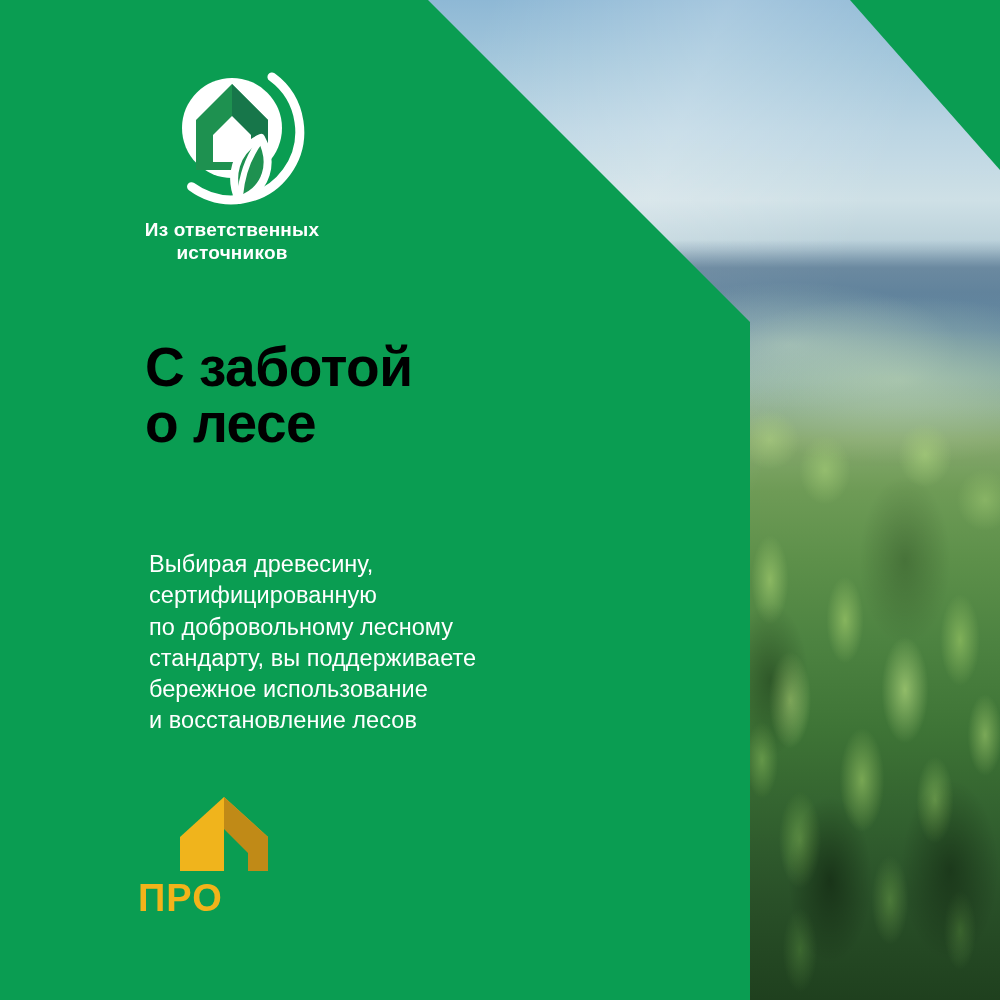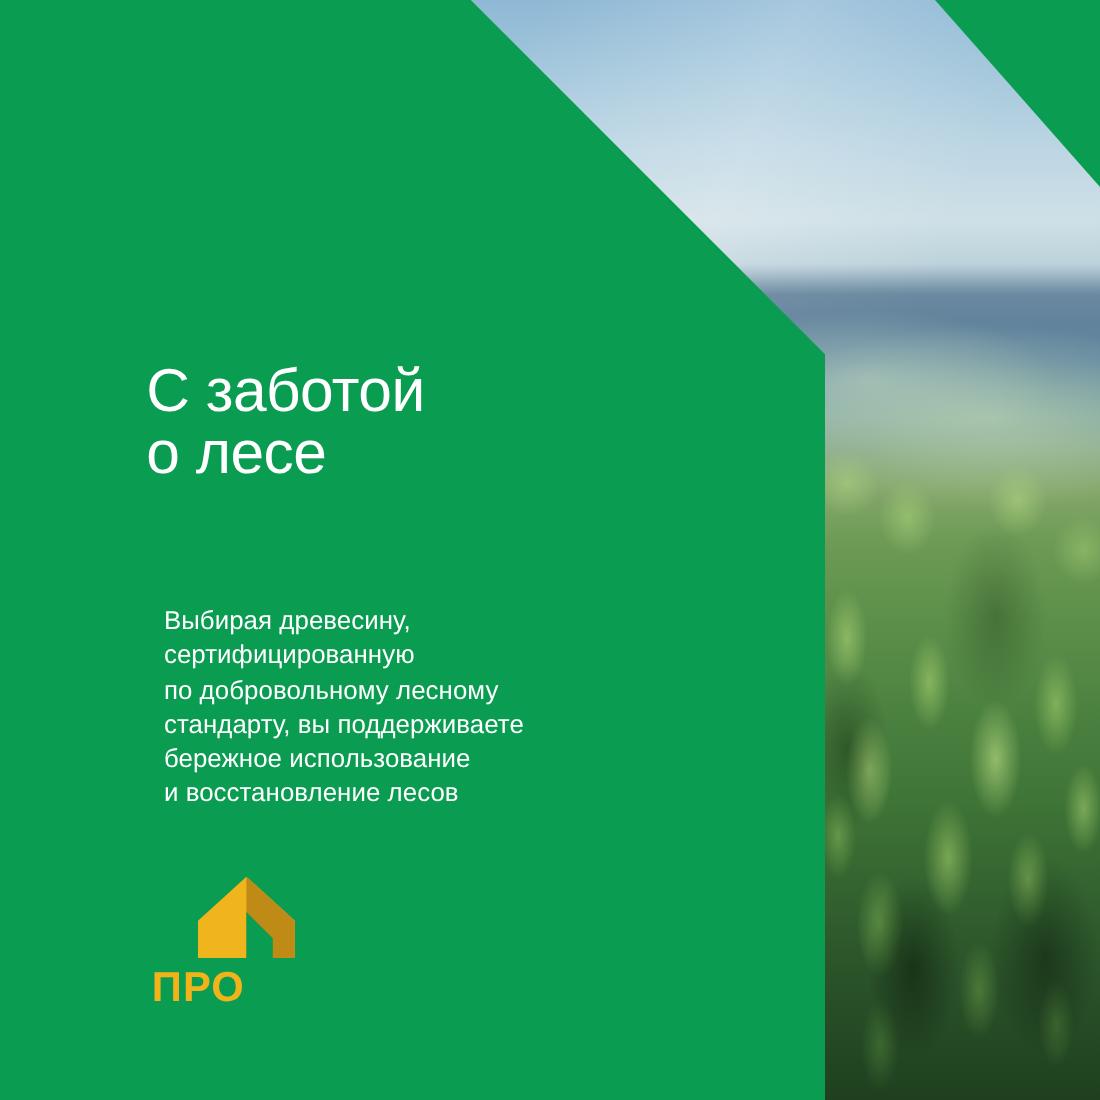--- a/index.html
+++ b/index.html
@@ -144,24 +144,24 @@
     line-height: 1.22;
     letter-spacing: .2px;
     white-space: pre-line;
   }
 
   
   .headline {
     position: absolute;
     left: 133px;
     top: 327px;
-    margin: 0;
-    color: #ffffff;
+    margin: 12px;
+    color: #000000;
     font-size: 55px;
-    font-weight: normal;
+    font-weight: bold;
     line-height: 1.02;
     letter-spacing: -0.5px;
     white-space: pre-line;
   }
 
   
   .body-copy {
     position: absolute;
     left: 133px;
     top: 533px;
@@ -217,20 +217,43 @@
 <div class="poster">
 
   <div class="photo-layer">
     <div class="photo"></div>
     <div class="photo-shadow"></div>
   </div>
   <div class="corner-notch"></div>
 
   <div class="content">
 
+    <div class="cert-block">
+      <svg class="cert-mark" viewBox="0 0 148 148" aria-hidden="true">
+
+        <path d="M74 6
+                 A68 68 0 1 1 73.4 142" fill="none" stroke="#ffffff" stroke-width="9" stroke-linecap="round" transform="rotate(36 74 74)"></path>
+
+        <circle cx="74" cy="70" r="50" fill="#ffffff"></circle>
+
+        <path d="M74 26 L110 62 L110 112 L38 112 L38 62 Z" fill="#1E9150"></path>
+        <path d="M74 26 L110 62 L110 112 L74 112 Z" fill="#17764A"></path>
+
+        <path d="M74 58 L93 77 L93 104 L55 104 L55 77 Z" fill="#ffffff"></path>
+
+        <path d="M74 26 L86 38 L74 50 L62 38 Z" fill="#ffffff" opacity="0"></path>
+
+        <g>
+          <path d="M81 142 C71 120 76 92 103 80 C116 104 110 132 81 142 Z" fill="#1E9150" stroke="#ffffff" stroke-width="8" stroke-linejoin="round"></path>
+          <path d="M103 82 C92 96 84 116 82 138" fill="none" stroke="#ffffff" stroke-width="6" stroke-linecap="round"></path>
+        </g>
+      </svg>
+      <div class="cert-caption">Из ответственных
+источников</div>
+    </div>
 
     <h1 class="headline">С заботой
 о лесе</h1>
 
     <p class="body-copy">Выбирая древесину,
 сертифицированную
 по добровольному лесному
 стандарту, вы поддерживаете
 бережное использование
 и восстановление лесов</p>

